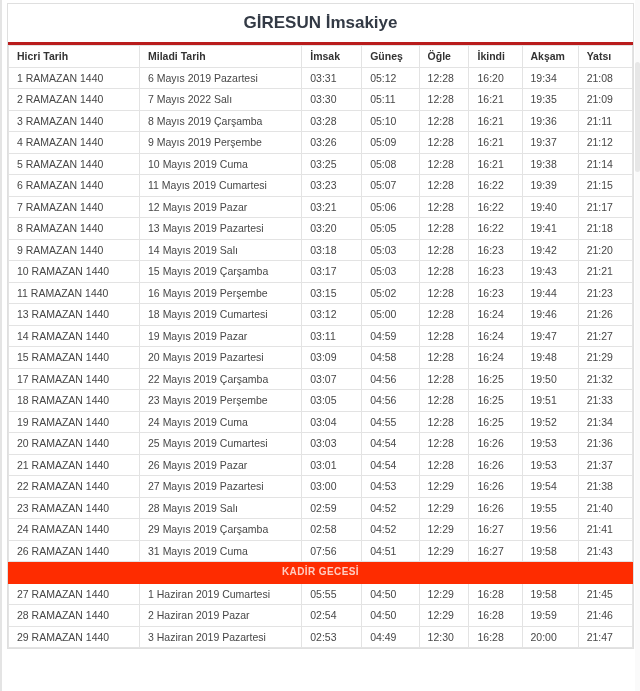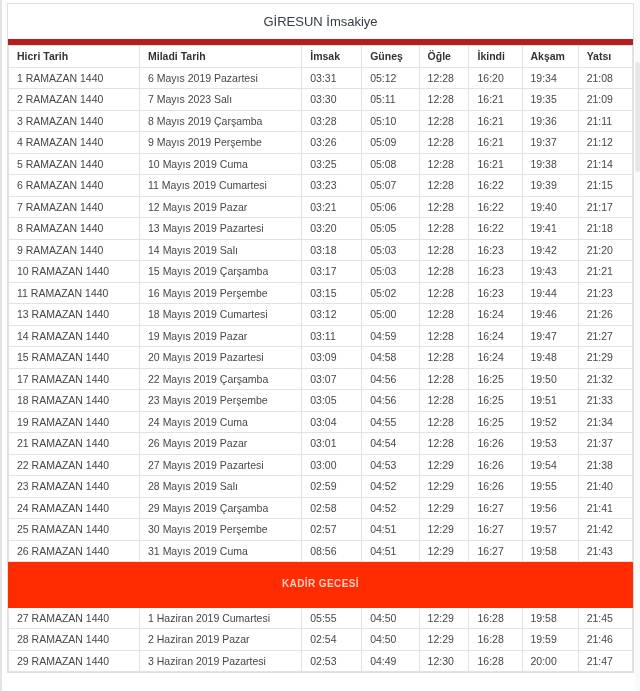--- a/index.html
+++ b/index.html
@@ -24,23 +24,23 @@
     background: #e7e7e7; border-radius: 3px;
   }
   .page { padding: 3px 6px 0 7px; }
   .imsakiye-box {
     border: 1px solid #dfdfdf;
     background: #fff;
   }
   .title-bar {
     height: 41px;
     display: flex; align-items: center; justify-content: center;
-    font-size: 13px; font-weight: normal;
+    font-size: 17px; font-weight: bold;
     color: #333a45;
-    border-bottom: 6px solid #b91c1c;
+    border-bottom: 3px solid #b91c1c;
   }
   table {
     width: 100%;
     border-collapse: collapse;
     table-layout: fixed;
     font-size: 10.5px;
     color: #474747;
   }
   th, td {
     border: 1px solid #e3e3e3;
@@ -61,21 +61,21 @@
   th:nth-child(6), td:nth-child(6) { width: 8.5%; }
   th:nth-child(7), td:nth-child(7) { width: 9.0%; }
   td.banner-cell {
     background: #fe2c00;
     color: #ffccc1;
     text-align: center;
     font-weight: bold;
     font-size: 10px;
     letter-spacing: 0.4px;
     border: 1px solid #fe2c00;
-    padding: 12px;
+    padding: 0;
   }
 </style>
 </head>
 <body>
 
 <div class="edge-left"></div>
 
 <div class="page">
   <div class="imsakiye-box">
     <div class="title-bar">GİRESUN İmsakiye</div>
@@ -98,21 +98,21 @@
             <td>6 Mayıs 2019 Pazartesi</td>
             <td>03:31</td>
             <td>05:12</td>
             <td>12:28</td>
             <td>16:20</td>
             <td>19:34</td>
             <td>21:08</td>
           </tr>
           <tr>
             <td>2 RAMAZAN 1440</td>
-            <td>7 Mayıs 2023 Salı</td>
+            <td>7 Mayıs 2022 Salı</td>
             <td>03:30</td>
             <td>05:11</td>
             <td>12:28</td>
             <td>16:21</td>
             <td>19:35</td>
             <td>21:09</td>
           </tr>
           <tr>
             <td>3 RAMAZAN 1440</td>
             <td>8 Mayıs 2019 Çarşamba</td>
@@ -257,20 +257,30 @@
             <td>19 RAMAZAN 1440</td>
             <td>24 Mayıs 2019 Cuma</td>
             <td>03:04</td>
             <td>04:55</td>
             <td>12:28</td>
             <td>16:25</td>
             <td>19:52</td>
             <td>21:34</td>
           </tr>
           <tr>
+            <td>20 RAMAZAN 1440</td>
+            <td>25 Mayıs 2019 Cumartesi</td>
+            <td>03:03</td>
+            <td>04:54</td>
+            <td>12:28</td>
+            <td>16:26</td>
+            <td>19:53</td>
+            <td>21:36</td>
+          </tr>
+          <tr>
             <td>21 RAMAZAN 1440</td>
             <td>26 Mayıs 2019 Pazar</td>
             <td>03:01</td>
             <td>04:54</td>
             <td>12:28</td>
             <td>16:26</td>
             <td>19:53</td>
             <td>21:37</td>
           </tr>
           <tr>
@@ -297,33 +307,23 @@
             <td>24 RAMAZAN 1440</td>
             <td>29 Mayıs 2019 Çarşamba</td>
             <td>02:58</td>
             <td>04:52</td>
             <td>12:29</td>
             <td>16:27</td>
             <td>19:56</td>
             <td>21:41</td>
           </tr>
           <tr>
-            <td>25 RAMAZAN 1440</td>
-            <td>30 Mayıs 2019 Perşembe</td>
-            <td>02:57</td>
-            <td>04:51</td>
-            <td>12:29</td>
-            <td>16:27</td>
-            <td>19:57</td>
-            <td>21:42</td>
-          </tr>
-          <tr>
             <td>26 RAMAZAN 1440</td>
             <td>31 Mayıs 2019 Cuma</td>
-            <td>08:56</td>
+            <td>07:56</td>
             <td>04:51</td>
             <td>12:29</td>
             <td>16:27</td>
             <td>19:58</td>
             <td>21:43</td>
           </tr>
           <tr>
             <td colspan="8" class="banner-cell">KADİR GECESİ</td>
           </tr>
           <tr>

